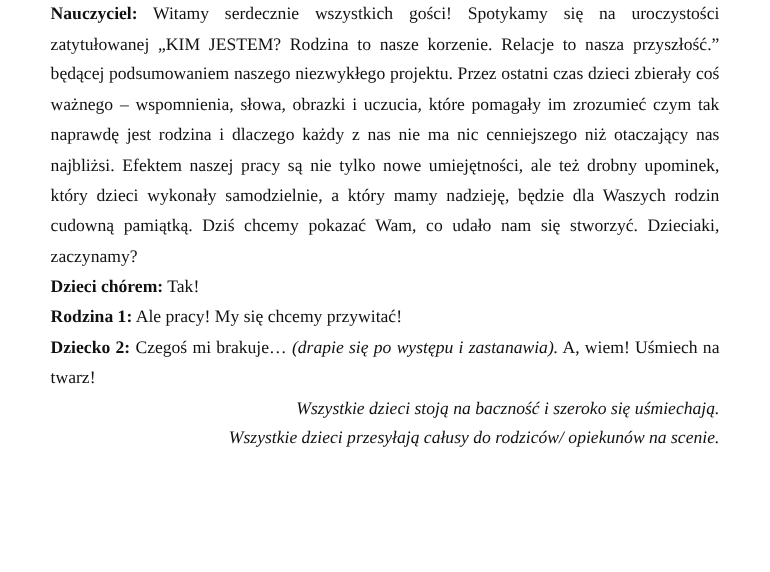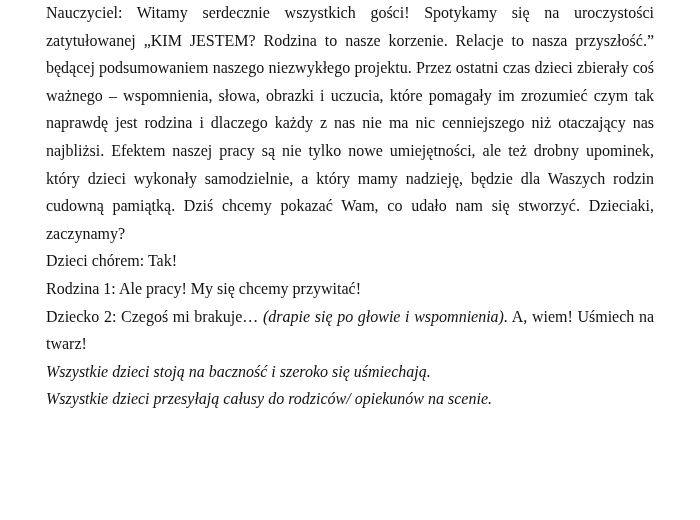--- a/index.html
+++ b/index.html
@@ -7,23 +7,23 @@
     width: 700px; height: 520px; overflow: hidden; position: relative;
     font-family: "Liberation Serif", "DejaVu Serif", serif;
     color: #111111;
   }
   .page {
     position: absolute; left: 46px; top: -1px; width: 608px;
     font-size: 16px; line-height: 27.6px;
   }
   p { margin: 0; text-align: justify; }
   .last-left { text-align-last: left; }
-  .b { font-weight: normal; }
+  .b { font-weight: bold; }
   .i { font-style: italic; }
-  .center { text-align: left; font-style: italic; }
+  .center { text-align: right; font-style: italic; }
 </style>
 </head>
 <body>
 
 <div class="page">
 
   <p class="last-left">
     <span class="b">Nauczyciel:</span>
     <span>Witamy serdecznie wszystkich gości! Spotykamy się na uroczystości zatytułowanej „KIM JESTEM? Rodzina to nasze korzenie. Relacje to nasza przyszłość.” będącej podsumowaniem naszego niezwykłego projektu. Przez ostatni czas dzieci zbierały coś ważnego – wspomnienia, słowa, obrazki i uczucia, które pomagały im zrozumieć czym tak naprawdę jest rodzina i dlaczego każdy z nas nie ma nic cenniejszego niż otaczający nas najbliżsi. Efektem naszej pracy są nie tylko nowe umiejętności, ale też drobny upominek, który dzieci wykonały samodzielnie, a który mamy nadzieję, będzie dla Waszych rodzin cudowną pamiątką. Dziś chcemy pokazać Wam, co udało nam się stworzyć. Dzieciaki, zaczynamy?</span>
   </p>
@@ -36,21 +36,21 @@
   <p>
     <span class="b">Rodzina 1:</span>
     <span>Ale pracy! My się chcemy przywitać!</span>
   </p>
 
 
 
   <p class="last-left">
     <span class="b">Dziecko 2:</span>
     <span>Czegoś mi brakuje…</span>
-    <span class="i">(drapie się po głowie i wspomnienia).</span>
+    <span class="i">(drapie się po występu i zastanawia).</span>
     <span>A, wiem! Uśmiech na twarz!</span>
   </p>
 
   <p class="center">Wszystkie dzieci stoją na baczność i szeroko się uśmiechają.</p>
 
 
   <p class="center">Wszystkie dzieci przesyłają całusy do rodziców/ opiekunów na scenie.</p>
 
 </div>
 

